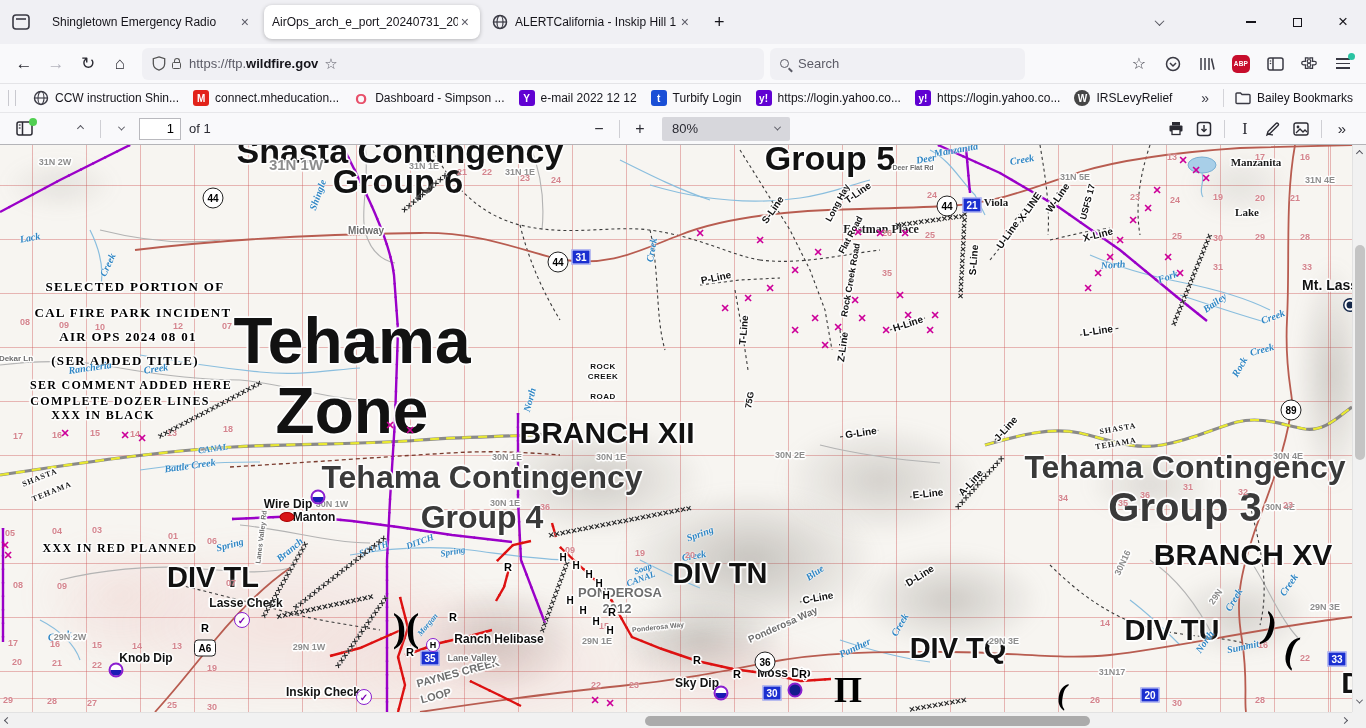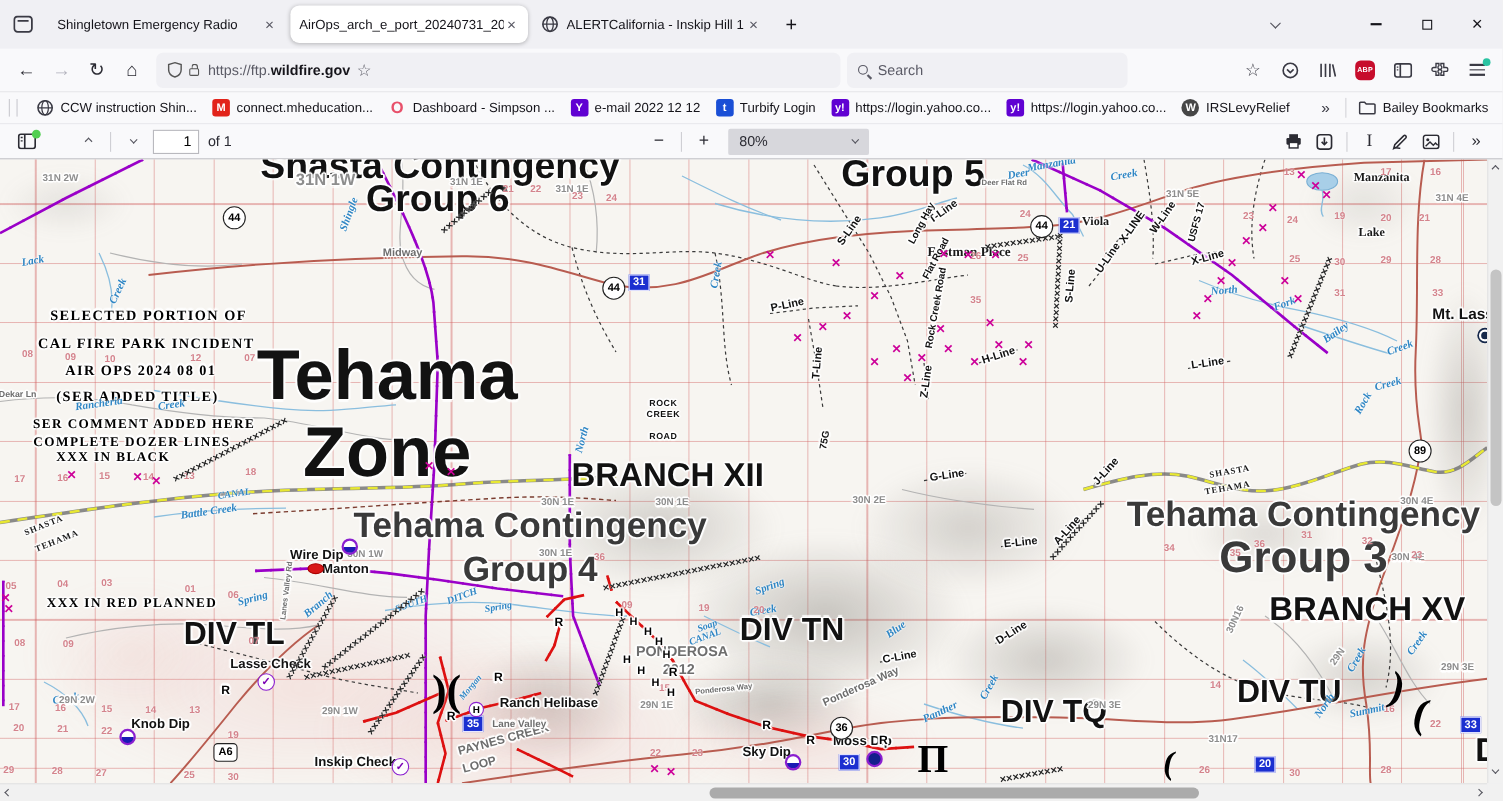--- a/index.html
+++ b/index.html
@@ -713,21 +713,21 @@
       <span class="ml pr" style="left: 406px; top: 483px; font-size: 40px; transform: translate(-50%, -50%) rotate(0deg);">)(</span>
       <span class="ml pr" style="left: 1270px; top: 480px; font-size: 38px; transform: translate(-50%, -50%) rotate(15deg);">)</span>
       <span class="ml pr" style="left: 1292px; top: 504px; font-size: 38px; transform: translate(-50%, -50%) rotate(15deg);">(</span>
       <span class="ml pr" style="left: 1063px; top: 549px; font-size: 30px; transform: translate(-50%, -50%) rotate(10deg);">(</span>
       <span class="ml pr" style="left: 848px; top: 545px; font-size: 36px; transform: translate(-50%, -50%) rotate(0deg);">Π</span>
       <div class="mk cshield" style="left: 213px; top: 53px;">44</div>
       <div class="mk cshield" style="left: 558px; top: 117px;">44</div>
       <div class="mk cshield" style="left: 947px; top: 61px;">44</div>
       <div class="mk cshield" style="left: 1291px; top: 265px;">89</div>
       <div class="mk cshield" style="left: 765px; top: 517px;">36</div>
-      <div class="mk sqshield" style="left: 205px; top: 503px; margin-top: 36px;">A6</div>
+      <div class="mk sqshield" style="left: 205px; top: 503px;">A6</div>
       <div class="mk bluebox" style="left: 581px; top: 112px;">31</div>
       <div class="mk bluebox" style="left: 972px; top: 60px;">21</div>
       <div class="mk bluebox" style="left: 430px; top: 513px;">35</div>
       <div class="mk bluebox" style="left: 772px; top: 548px;">30</div>
       <div class="mk bluebox" style="left: 1337px; top: 514px;">33</div>
       <div class="mk bluebox" style="left: 1150px; top: 550px;">20</div>
       <div class="mk dip" style="left: 318px; top: 352px;"></div>
       <div class="mk dip" style="left: 116px; top: 525px;"></div>
       <div class="mk dip" style="left: 721px; top: 548px;"></div>
       <div class="mk dipdark" style="left: 795px; top: 545px;"></div>

